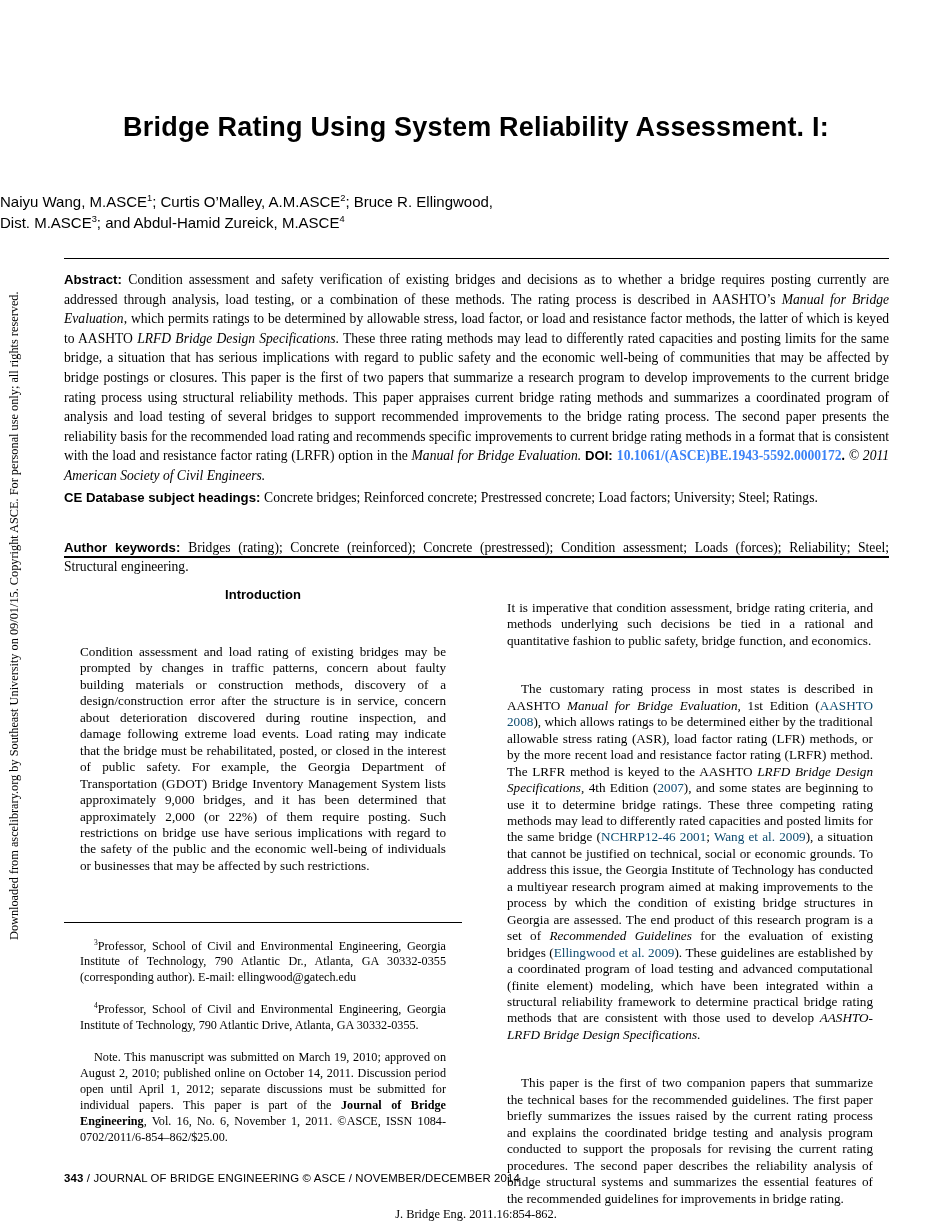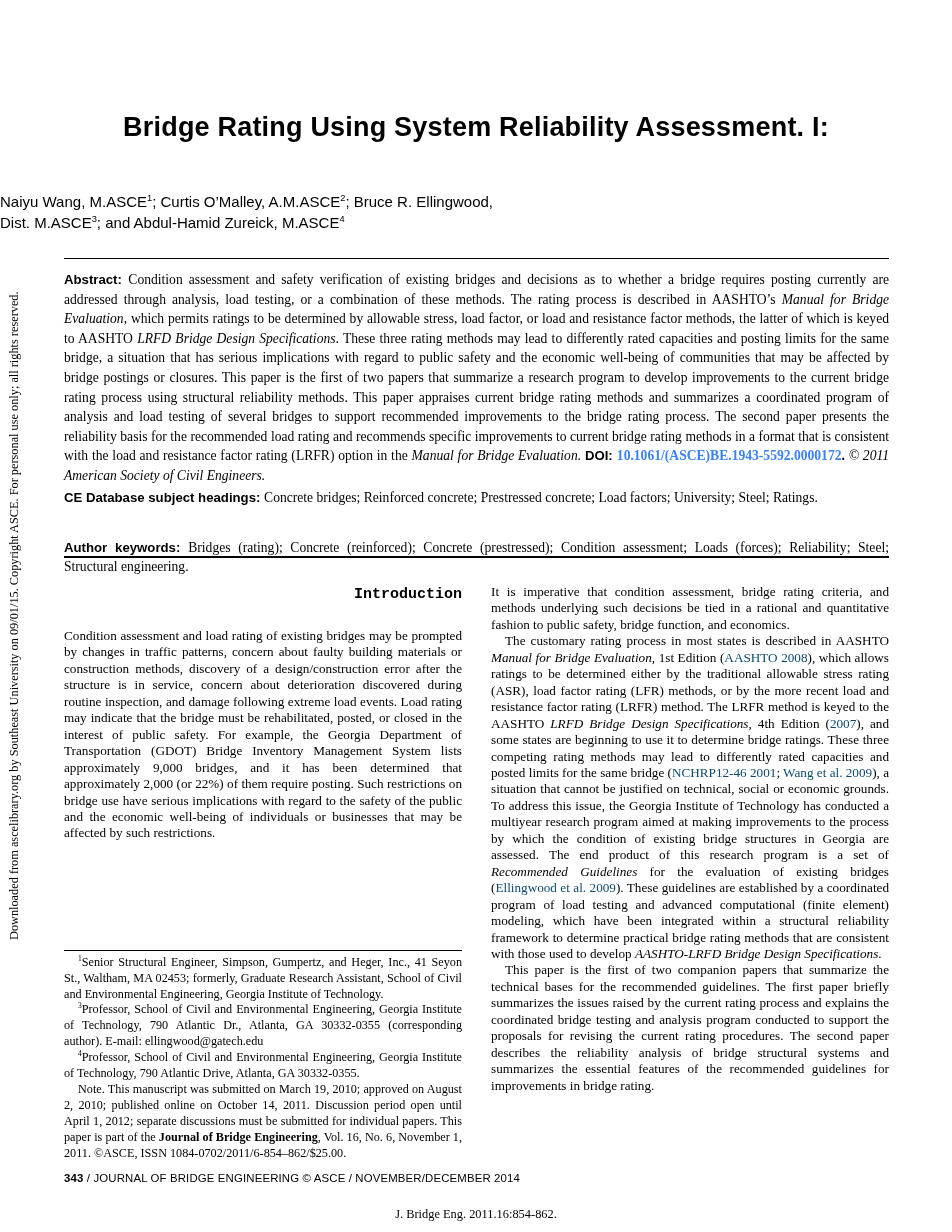--- a/index.html
+++ b/index.html
@@ -42,24 +42,24 @@
     font-size:13.6px;line-height:19px;text-align:justify;margin-top:24px;
   }
   .rule-bottom{position:absolute;top:556px;left:64px;width:825px;border-top:2px solid #000;height:0;}
 
   .columns{
     position:absolute;top:584px;left:64px;width:825px;height:578px;
     display:flex;gap:29px;
   }
   .col{width:398px;display:flex;flex-direction:column;font-size:13.2px;line-height:16.45px;text-align:justify;}
   .section-heading{
-    font-family:Liberation Mono, monospace;
-    font-weight:bold;font-size:15px;line-height:18px;margin:2px 0 24px 0;text-align:right;
+    font-family:Liberation Sans, sans-serif;
+    font-weight:bold;font-size:13px;line-height:18px;margin:2px 0 24px 0;text-align:center;
   }
-  p{margin:0;}
+  p{margin:16px;}
   .indent{text-indent:14px;}
 
   .footnotes{margin-top:auto;font-size:12.2px;line-height:15.95px;}
   .fn-rule{border-top:1px solid #000;margin-bottom:4px;width:100%;}
   .footnote{text-indent:14px;text-align:justify;}
 
   .footer{
     position:absolute;top:1172px;left:64px;
     font-family:"Liberation Sans","DejaVu Sans",sans-serif;font-size:11.4px;letter-spacing:.15px;
   }
@@ -103,21 +103,20 @@
   <div class="rule-bottom"></div>
 
   <div class="columns">
 
     <div class="col">
       <h2 class="section-heading">Introduction</h2>
       <p>Condition assessment and load rating of existing bridges may be prompted by changes in traffic patterns, concern about faulty building materials or construction methods, discovery of a design/construction error after the structure is in service, concern about deterioration discovered during routine inspection, and damage following extreme load events. Load rating may indicate that the bridge must be rehabilitated, posted, or closed in the interest of public safety. For example, the Georgia Department of Transportation (GDOT) Bridge Inventory Management System lists approximately 9,000 bridges, and it has been determined that approximately 2,000 (or 22%) of them require posting. Such restrictions on bridge use have serious implications with regard to the safety of the public and the economic well-being of individuals or businesses that may be affected by such restrictions.</p>
 
       <div class="footnotes">
         <div class="fn-rule"></div>
-        <p class="footnote"><sup>1</sup><span>Senior Structural Engineer, Simpson, Gumpertz, and Heger, Inc., 41 Seyon St., Waltham, MA 02453; formerly, Graduate Research Assistant, School of Civil and Environmental Engineering, Georgia Institute of Technology.</span></p>
         <p class="footnote"><sup>3</sup><span>Professor, School of Civil and Environmental Engineering, Georgia Institute of Technology, 790 Atlantic Dr., Atlanta, GA 30332-0355 (corresponding author). E-mail: ellingwood@gatech.edu</span></p>
         <p class="footnote"><sup>4</sup><span>Professor, School of Civil and Environmental Engineering, Georgia Institute of Technology, 790 Atlantic Drive, Atlanta, GA 30332-0355.</span></p>
         <p class="footnote"><span>Note. This manuscript was submitted on March 19, 2010; approved on August 2, 2010; published online on October 14, 2011. Discussion period open until April 1, 2012; separate discussions must be submitted for individual papers. This paper is part of the </span><span class="seg-bi">Journal of Bridge Engineering</span><span>, Vol. 16, No. 6, November 1, 2011. ©ASCE, ISSN 1084-0702/2011/6-854–862/$25.00.</span></p>
       </div>
     </div>
 
     <div class="col">
       <p>It is imperative that condition assessment, bridge rating criteria, and methods underlying such decisions be tied in a rational and quantitative fashion to public safety, bridge function, and economics.</p>
       <p class="indent"><span>The customary rating process in most states is described in AASHTO </span><span class="seg-i">Manual for Bridge Evaluation</span><span>, 1st Edition (</span><span class="seg-link">AASHTO 2008</span><span>), which allows ratings to be determined either by the traditional allowable stress rating (ASR), load factor rating (LFR) methods, or by the more recent load and resistance factor rating (LRFR) method. The LRFR method is keyed to the AASHTO </span><span class="seg-i">LRFD Bridge Design Specifications</span><span>, 4th Edition (</span><span class="seg-link">2007</span><span>), and some states are beginning to use it to determine bridge ratings. These three competing rating methods may lead to differently rated capacities and posted limits for the same bridge (</span><span class="seg-link">NCHRP12-46 2001</span><span>; </span><span class="seg-link">Wang et al. 2009</span><span>), a situation that cannot be justified on technical, social or economic grounds. To address this issue, the Georgia Institute of Technology has conducted a multiyear research program aimed at making improvements to the process by which the condition of existing bridge structures in Georgia are assessed. The end product of this research program is a set of </span><span class="seg-i">Recommended Guidelines</span><span> for the evaluation of existing bridges (</span><span class="seg-link">Ellingwood et al. 2009</span><span>). These guidelines are established by a coordinated program of load testing and advanced computational (finite element) modeling, which have been integrated within a structural reliability framework to determine practical bridge rating methods that are consistent with those used to develop </span><span class="seg-i">AASHTO-LRFD Bridge Design Specifications</span><span>.</span></p>
       <p class="indent">This paper is the first of two companion papers that summarize the technical bases for the recommended guidelines. The first paper briefly summarizes the issues raised by the current rating process and explains the coordinated bridge testing and analysis program conducted to support the proposals for revising the current rating procedures. The second paper describes the reliability analysis of bridge structural systems and summarizes the essential features of the recommended guidelines for improvements in bridge rating.</p>

